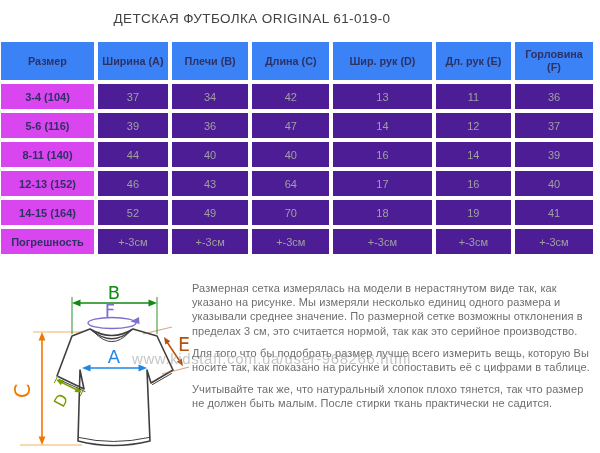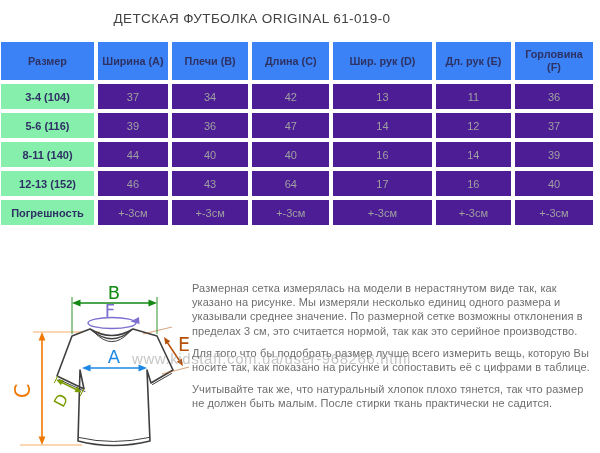--- a/index.html
+++ b/index.html
@@ -6,21 +6,21 @@
   .page{position:relative;width:600px;height:453px;background:#ffffff;overflow:hidden;
         font-family:"Liberation Sans",sans-serif;}
   .title{position:absolute;top:11px;left:0;width:504px;text-align:center;
          font-size:13.5px;letter-spacing:.4px;color:#424242;}
   .size-table{position:absolute;top:38px;left:-3px;border-collapse:separate;border-spacing:4px 4px;}
   .size-table th,.size-table td{text-align:center;vertical-align:middle;}
   .size-table th{background:#3b82f6;color:#2e3163;font-weight:bold;font-size:10.8px;
                  height:38px;line-height:13px;padding:0 2px;}
   .size-table th.hdr-narrow{padding:0 14px;}
   .size-table td{background:#4c1d95;color:#a0a0a0;font-size:11px;height:25px;padding:0 2px;}
-  .size-table td.size-cell{background:#86efac;color:#2e3163;font-weight:bold;}
+  .size-table td.size-cell{background:#d946ef;color:#2e3163;font-weight:bold;}
   .col-size{width:97px;}
   .col-std{width:92px;}
   .col-a{width:77px;}
   .col-last{width:82px;}
   .diagram{position:absolute;left:0;top:284px;width:190px;height:169px;}
   svg text{font-family:"DejaVu Sans","Liberation Sans",sans-serif;}
   .notes{position:absolute;left:192px;top:281px;width:404px;}
   .notes p{margin:0 0 8px 0;font-size:11px;line-height:14.2px;color:#6e6e6e;letter-spacing:.1px;}
   .watermark{position:absolute;left:132px;top:350px;font-size:15px;letter-spacing:.6px;
              color:rgba(150,150,150,0.55);white-space:nowrap;pointer-events:none;}
@@ -73,20 +73,29 @@
         <td>39</td>
       </tr>
       <tr>
         <td class="size-cell">12-13 (152)</td>
         <td>46</td>
         <td>43</td>
         <td>64</td>
         <td>17</td>
         <td>16</td>
         <td>40</td>
+      </tr>
+      <tr>
+        <td class="size-cell">14-15 (164)</td>
+        <td>52</td>
+        <td>49</td>
+        <td>70</td>
+        <td>18</td>
+        <td>19</td>
+        <td>41</td>
       </tr>
       <tr>
         <td class="size-cell">Погрешность</td>
         <td>+-3см</td>
         <td>+-3см</td>
         <td>+-3см</td>
         <td>+-3см</td>
         <td>+-3см</td>
         <td>+-3см</td>
       </tr>

